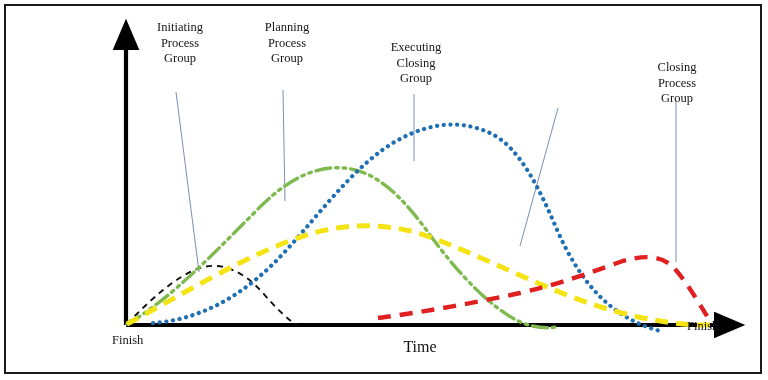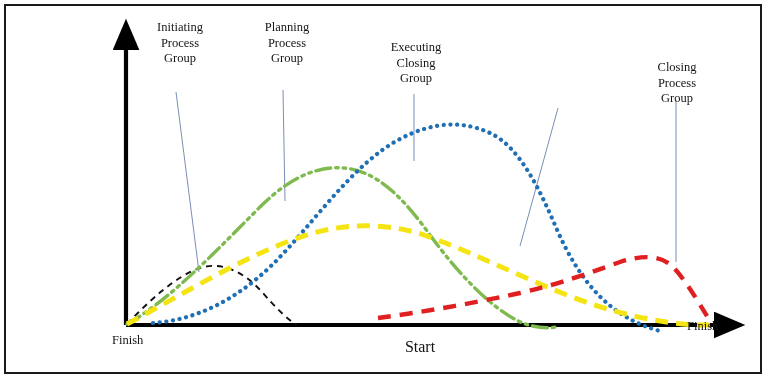--- a/index.html
+++ b/index.html
@@ -115,17 +115,17 @@
   <div class="label-block" id="lbl-planning">Planning
 Process
 Group</div>
   <div class="label-block" id="lbl-executing">Executing
 Closing
 Group</div>
   <div class="label-block" id="lbl-closing">Closing
 Process
 Group</div>
 
-  <div class="axis-title" id="time-title">Start</div>
+  <div class="axis-title" id="time-title">Time</div>
   <div class="axis-endpoint" id="start-label">Finish</div>
   <div class="axis-endpoint" id="finish-label">Finish</div>
 
 </div>
 
 </body></html>

